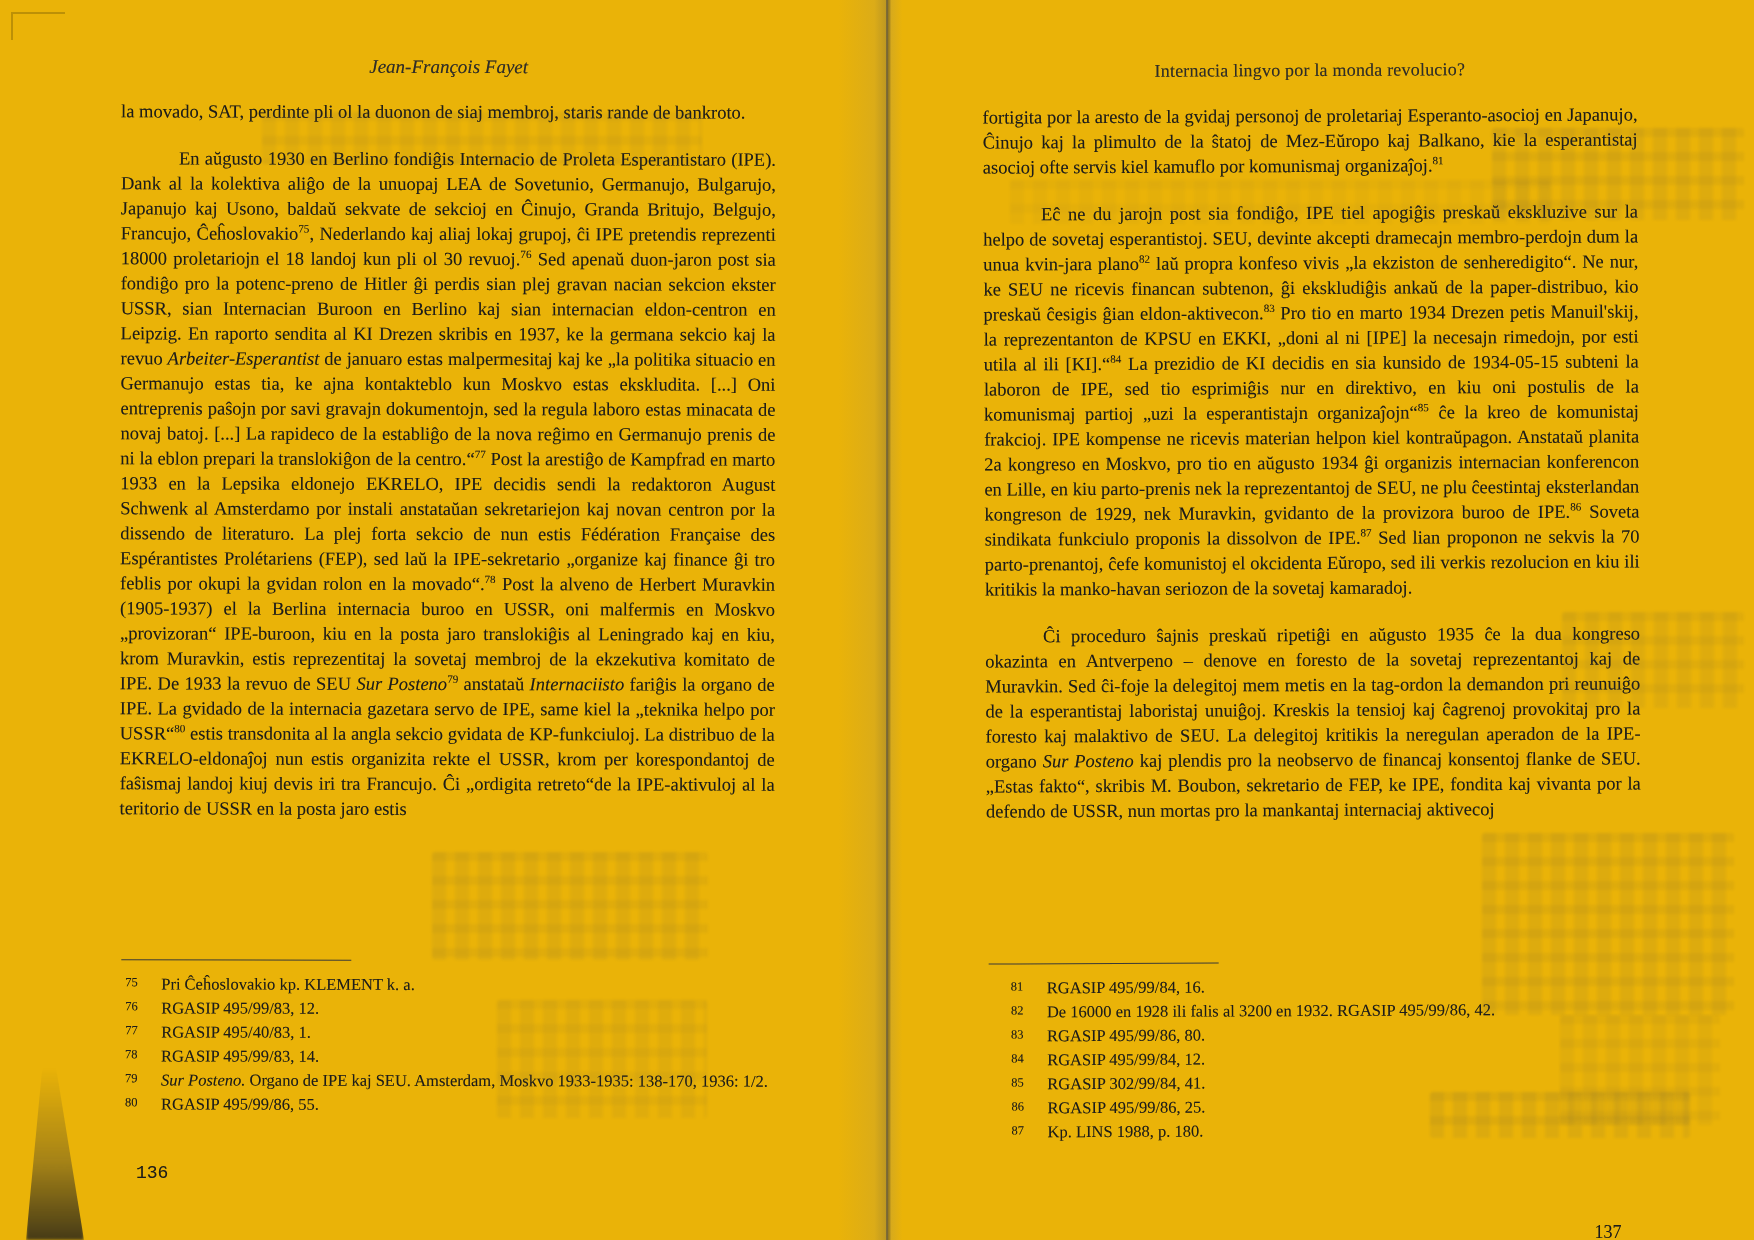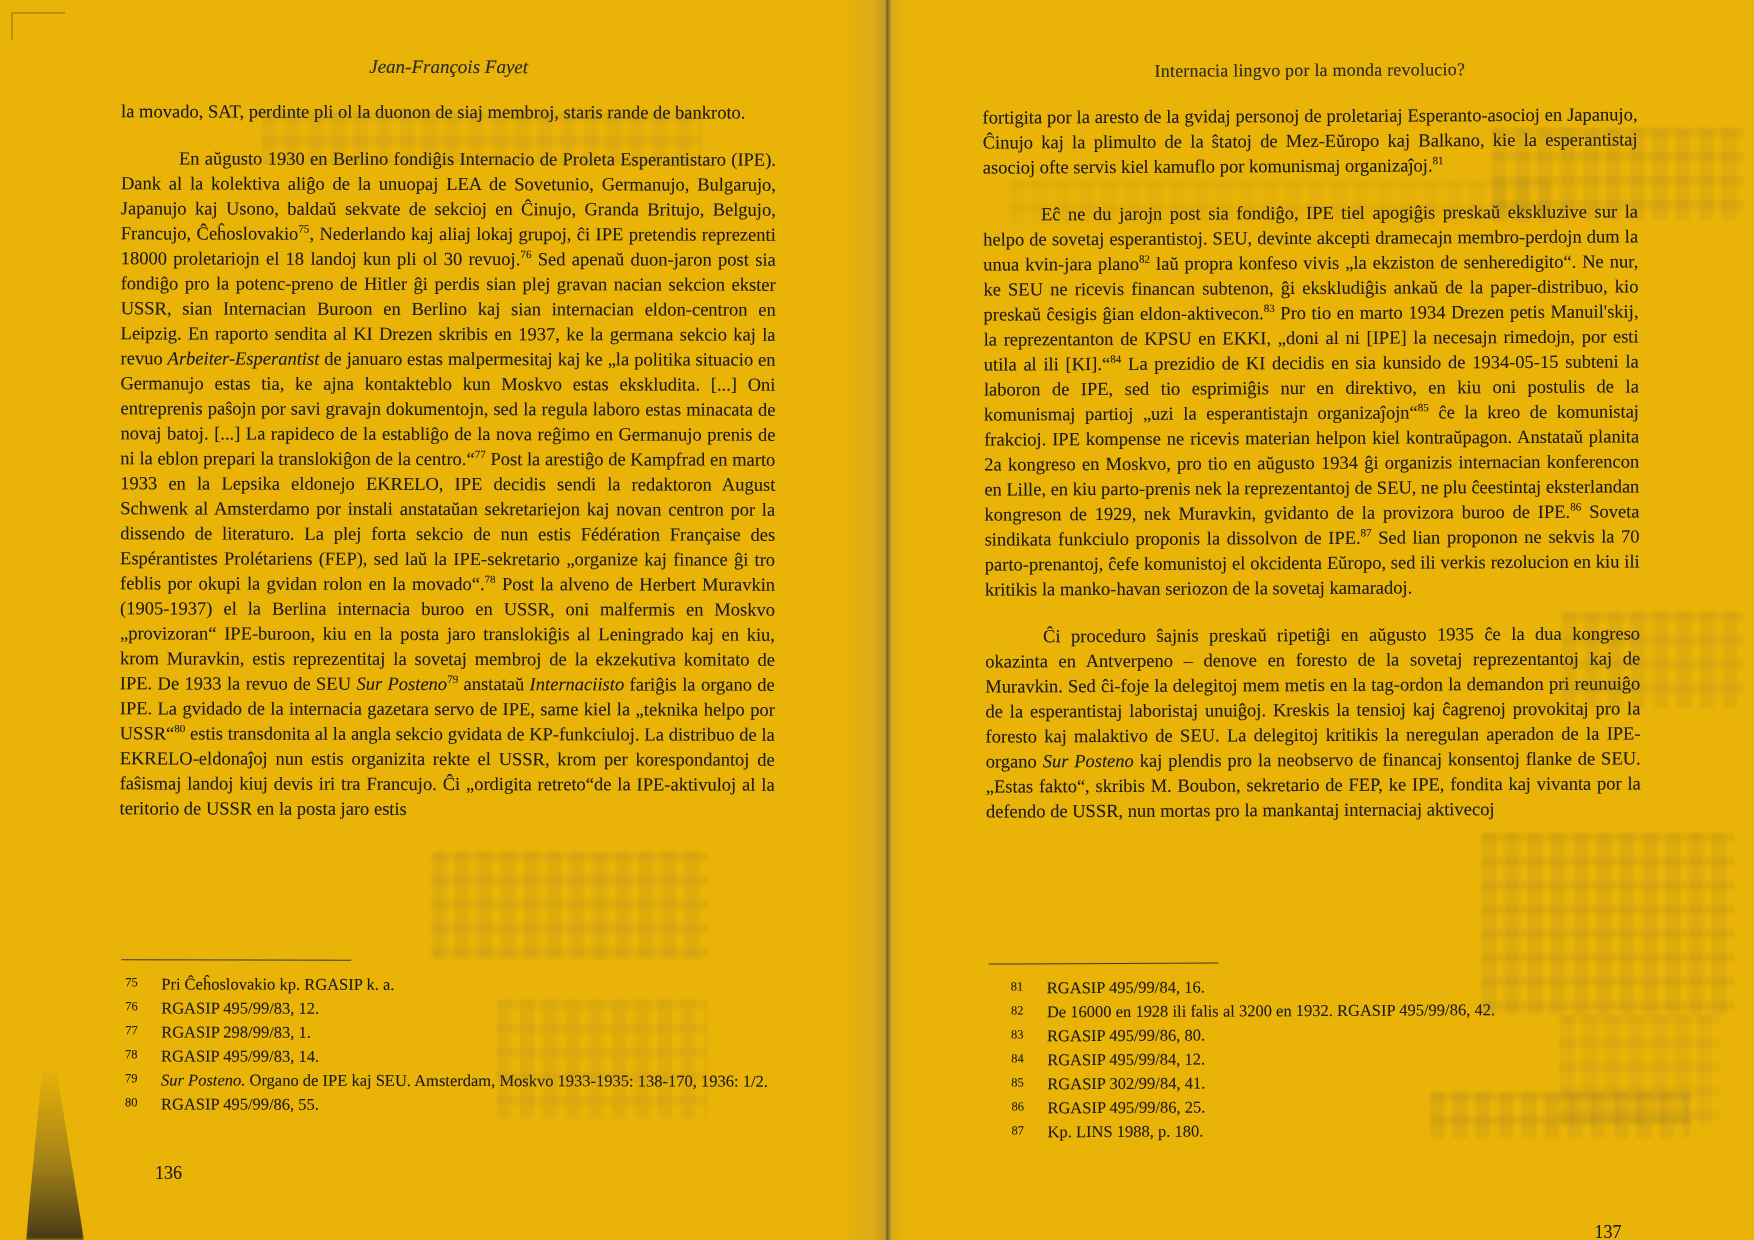--- a/index.html
+++ b/index.html
@@ -25,21 +25,21 @@
   #page-left .footnotes{top:960px;}
   #page-right .footnotes{top:962px;}
   .fn-rule{border:0;border-top:1.5px solid #3a3a38;width:230px;margin:0 0 12px 2px;}
   .fn{position:relative;}
   #page-left .fn{padding-left:42px;}
   #page-left .fn .fn-num{left:6px;}
   #page-right .fn{padding-left:60px;}
   #page-right .fn .fn-num{left:24px;}
   .fn-num{position:absolute;top:-2px;font-size:12.5px;}
   .folio{position:absolute;font-size:18px;text-shadow:0 0 .4px rgba(0,0,0,.3);}
-  #folio-left{left:155px;top:1163px;}
+  #folio-left{left:136px;top:1163px;font-family:Liberation Mono, monospace;}
   #folio-right{left:1586px;top:1222px;width:44px;text-align:center;}
   
   .binding-band{position:absolute;left:838px;top:0;width:70px;height:1240px;pointer-events:none;
     background:linear-gradient(90deg,rgba(130,128,120,0) 0%,rgba(130,128,120,.14) 52%,
       rgba(95,93,86,.34) 70%,rgba(60,60,55,.5) 72.5%,rgba(130,128,120,.18) 76%,rgba(130,128,120,0) 92%);}
   .binding-line{position:absolute;left:886px;top:0;width:2px;height:1240px;
     background:rgba(75,73,68,.55);filter:blur(.4px);}
   .corner-mark{position:absolute;left:11px;top:12px;width:52px;height:26px;opacity:.65;
     border-left:2px solid rgba(0,0,0,.3);border-top:2px solid rgba(0,0,0,.3);}
   .edge-shadow{position:absolute;left:26px;top:1068px;width:58px;height:172px;filter:blur(1.5px);
@@ -57,29 +57,29 @@
   <div class="page" id="page-left">
     <div class="running-head">Jean-François Fayet</div>
     <div class="body-text">
       <p><span>la movado, SAT, perdinte pli ol la duonon de siaj membroj, staris rande de bankroto.</span></p>
       <p class="indent"><span>En aŭgusto 1930 en Berlino fondiĝis Internacio de Proleta Esperantistaro (IPE). Dank al la kolektiva aliĝo de la unuopaj LEA de Sovetunio, Germanujo, Bulgarujo, Japanujo kaj Usono, baldaŭ sekvate de sekcioj en Ĉinujo, Granda Britujo, Belgujo, Francujo, Ĉeĥoslovakio</span><sup>75</sup><span>, Nederlando kaj aliaj lokaj grupoj, ĉi IPE pretendis reprezenti 18000 proletariojn el 18 landoj kun pli ol 30 revuoj.</span><sup>76</sup><span> Sed apenaŭ duon-jaron post sia fondiĝo pro la potenc-preno de Hitler ĝi perdis sian plej gravan nacian sekcion ekster USSR, sian Internacian Buroon en Berlino kaj sian internacian eldon-centron en Leipzig. En raporto sendita al KI Drezen skribis en 1937, ke la germana sekcio kaj la revuo </span><em>Arbeiter-Esperantist</em><span> de januaro estas malpermesitaj kaj ke „la politika situacio en Germanujo estas tia, ke ajna kontakteblo kun Moskvo estas ekskludita. [...] Oni entreprenis paŝojn por savi gravajn dokumentojn, sed la regula laboro estas minacata de novaj batoj. [...] La rapideco de la establiĝo de la nova reĝimo en Germanujo prenis de ni la eblon prepari la translokiĝon de la centro.“</span><sup>77</sup><span> Post la arestiĝo de Kampfrad en marto 1933 en la Lepsika eldonejo EKRELO, IPE decidis sendi la redaktoron August Schwenk al Amsterdamo por instali anstataŭan sekretariejon kaj novan centron por la dissendo de literaturo. La plej forta sekcio de nun estis Fédération Française des Espérantistes Prolétariens (FEP), sed laŭ la IPE-sekretario „organize kaj finance ĝi tro feblis por okupi la gvidan rolon en la movado“.</span><sup>78</sup><span> Post la alveno de Herbert Muravkin (1905-1937) el la Berlina internacia buroo en USSR, oni malfermis en Moskvo „provizoran“ IPE-buroon, kiu en la posta jaro translokiĝis al Leningrado kaj en kiu, krom Muravkin, estis reprezentitaj la sovetaj membroj de la ekzekutiva komitato de IPE. De 1933 la revuo de SEU </span><em>Sur Posteno</em><sup>79</sup><span> anstataŭ </span><em>Internaciisto</em><span> fariĝis la organo de IPE. La gvidado de la internacia gazetara servo de IPE, same kiel la „teknika helpo por USSR“</span><sup>80</sup><span> estis transdonita al la angla sekcio gvidata de KP-funkciuloj. La distribuo de la EKRELO-eldonaĵoj nun estis organizita rekte el USSR, krom per korespondantoj de faŝismaj landoj kiuj devis iri tra Francujo. Ĉi „ordigita retreto“de la IPE-aktivuloj al la teritorio de USSR en la posta jaro estis</span></p>
     </div>
     <div class="footnotes">
       <hr class="fn-rule">
       <div class="fn">
         <span class="fn-num">75</span>
-        <span><span>Pri Ĉeĥoslovakio kp. RGASIP k. a.</span></span>
+        <span><span>Pri Ĉeĥoslovakio kp. KLEMENT k. a.</span></span>
       </div>
       <div class="fn">
         <span class="fn-num">76</span>
         <span><span>RGASIP 495/99/83, 12.</span></span>
       </div>
       <div class="fn">
         <span class="fn-num">77</span>
-        <span><span>RGASIP 298/99/83, 1.</span></span>
+        <span><span>RGASIP 495/40/83, 1.</span></span>
       </div>
       <div class="fn">
         <span class="fn-num">78</span>
         <span><span>RGASIP 495/99/83, 14.</span></span>
       </div>
       <div class="fn">
         <span class="fn-num">79</span>
         <span><em>Sur Posteno.</em><span> Organo de IPE kaj SEU. Amsterdam, Moskvo 1933-1935: 138-170, 1936: 1/2.</span></span>
       </div>
       <div class="fn">

